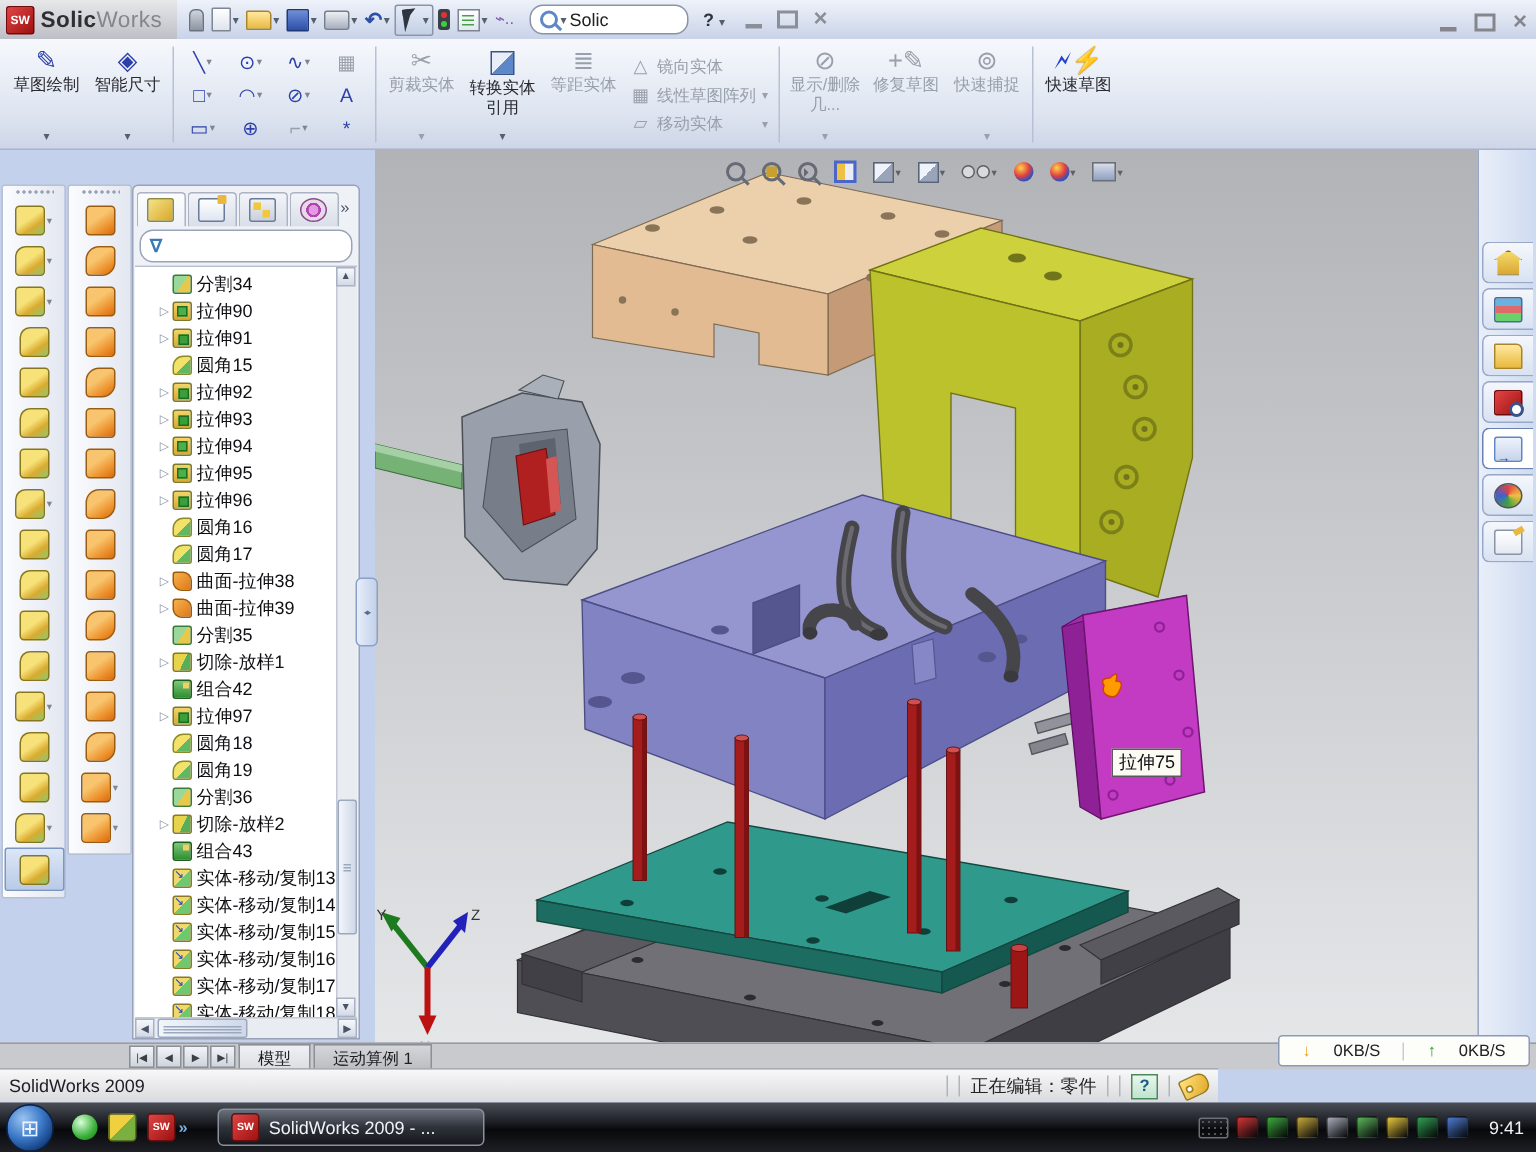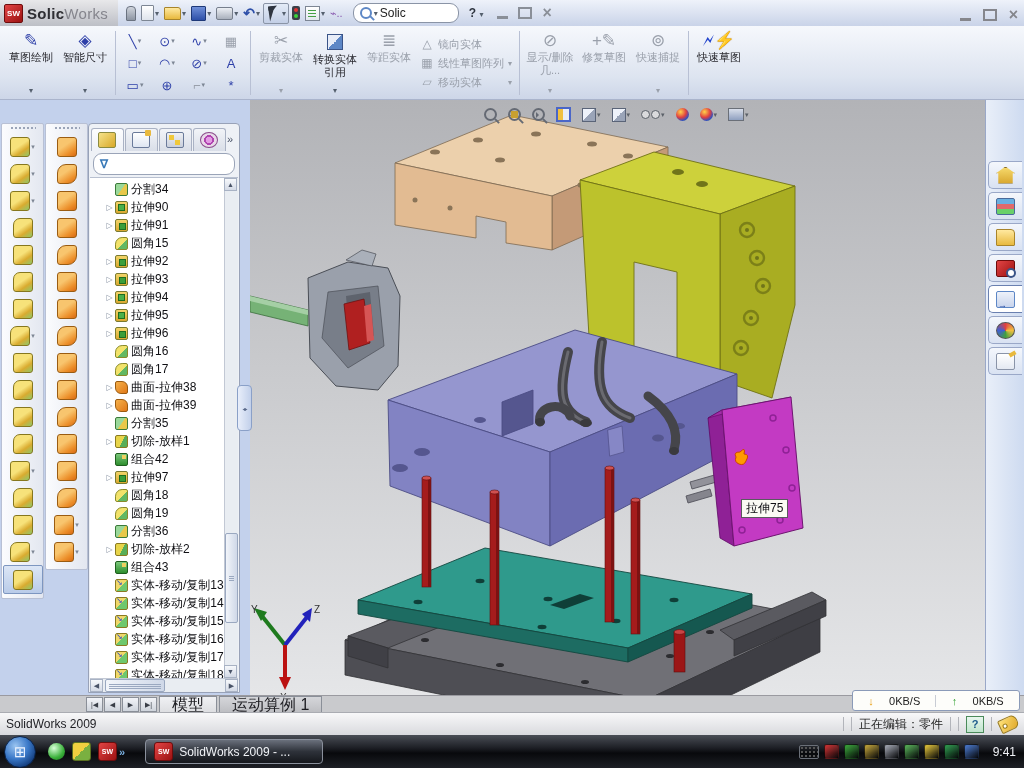--- a/index.html
+++ b/index.html
@@ -189,25 +189,25 @@
   .tp-palette::after{content:"→";position:absolute;left:1px;bottom:-3px;color:#2d4fa8;font-size:9px;}
   .tp-colors{border-radius:50%;background:conic-gradient(#e04040,#f0c040,#40a040,#4060d0,#e04040);border:1px solid #555;}
   .tp-props{background:linear-gradient(#fff,#e4e9f2);border:1px solid #8a94a8;position:relative;}
   .tp-props::after{content:"";position:absolute;right:-2px;top:-2px;width:7px;height:4px;background:#e8b93e;transform:rotate(-30deg);}
   
   #doctabs{position:absolute;left:0;top:695px;width:1024px;height:17px;background:#c9cacd;
     border-top:1px solid #9a9aa0;display:flex;align-items:stretch;z-index:4;}
   #docnav{display:flex;margin-left:86px;align-items:center;gap:1px;}
   .navb{width:15px;height:13px;background:linear-gradient(#f2f4f8,#cfd4dc);border:1px solid #8a8f98;
     font-size:7px;display:flex;align-items:center;justify-content:center;color:#3a3f48;}
-  .btab{display:flex;align-items:center;padding:0 12px;font-size:16px;color:#1d1d22;
+  .btab{display:flex;align-items:center;padding:0 12px;font-size:11px;color:#1d1d22;
     border:1px solid #8a8f98;border-bottom:none;background:linear-gradient(#d5d6da,#bcbdc1);margin-left:2px;}
   .btab.active{background:linear-gradient(#f0f1f4,#dcdde0);}
   
-  #statusbar{position:absolute;left:0;top:712px;width:1024px;height:23px;
+  #statusbar{position:absolute;left:0;top:712px;width:812px;height:23px;
     background:linear-gradient(#f8f8f9,#d9dade);border-top:1px solid #aaacb2;
     display:flex;align-items:center;padding:0 6px;box-sizing:border-box;z-index:4;}
   #sb-left{color:#1d1d22;}
   #sb-right{margin-left:auto;display:flex;align-items:center;gap:7px;}
   .sbsep{width:1px;height:14px;background:#b2b4ba;}
   #sb-help{width:16px;height:15px;background:linear-gradient(#e8f6ee,#bfe4cc);border:1px solid #4a8a5a;
     color:#1a5a8a;font-weight:bold;font-size:11px;display:flex;align-items:center;justify-content:center;}
   .tag-icon{width:17px;height:12px;background:linear-gradient(135deg,#ffe27a,#e0a82a);border:1px solid #9a7a1a;
     border-radius:2px 6px 6px 2px;transform:rotate(-25deg);position:relative;}
   .tag-icon::after{content:"";position:absolute;left:2px;top:4px;width:3px;height:3px;border-radius:50%;background:#fff;border:1px solid #9a7a1a;}

